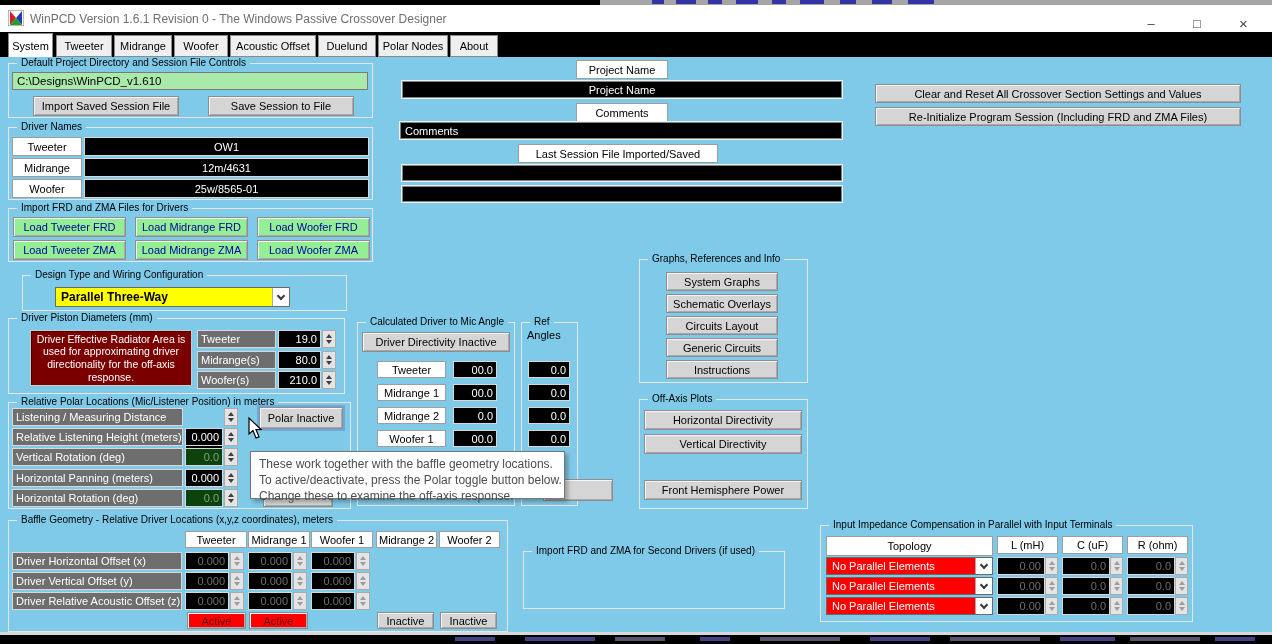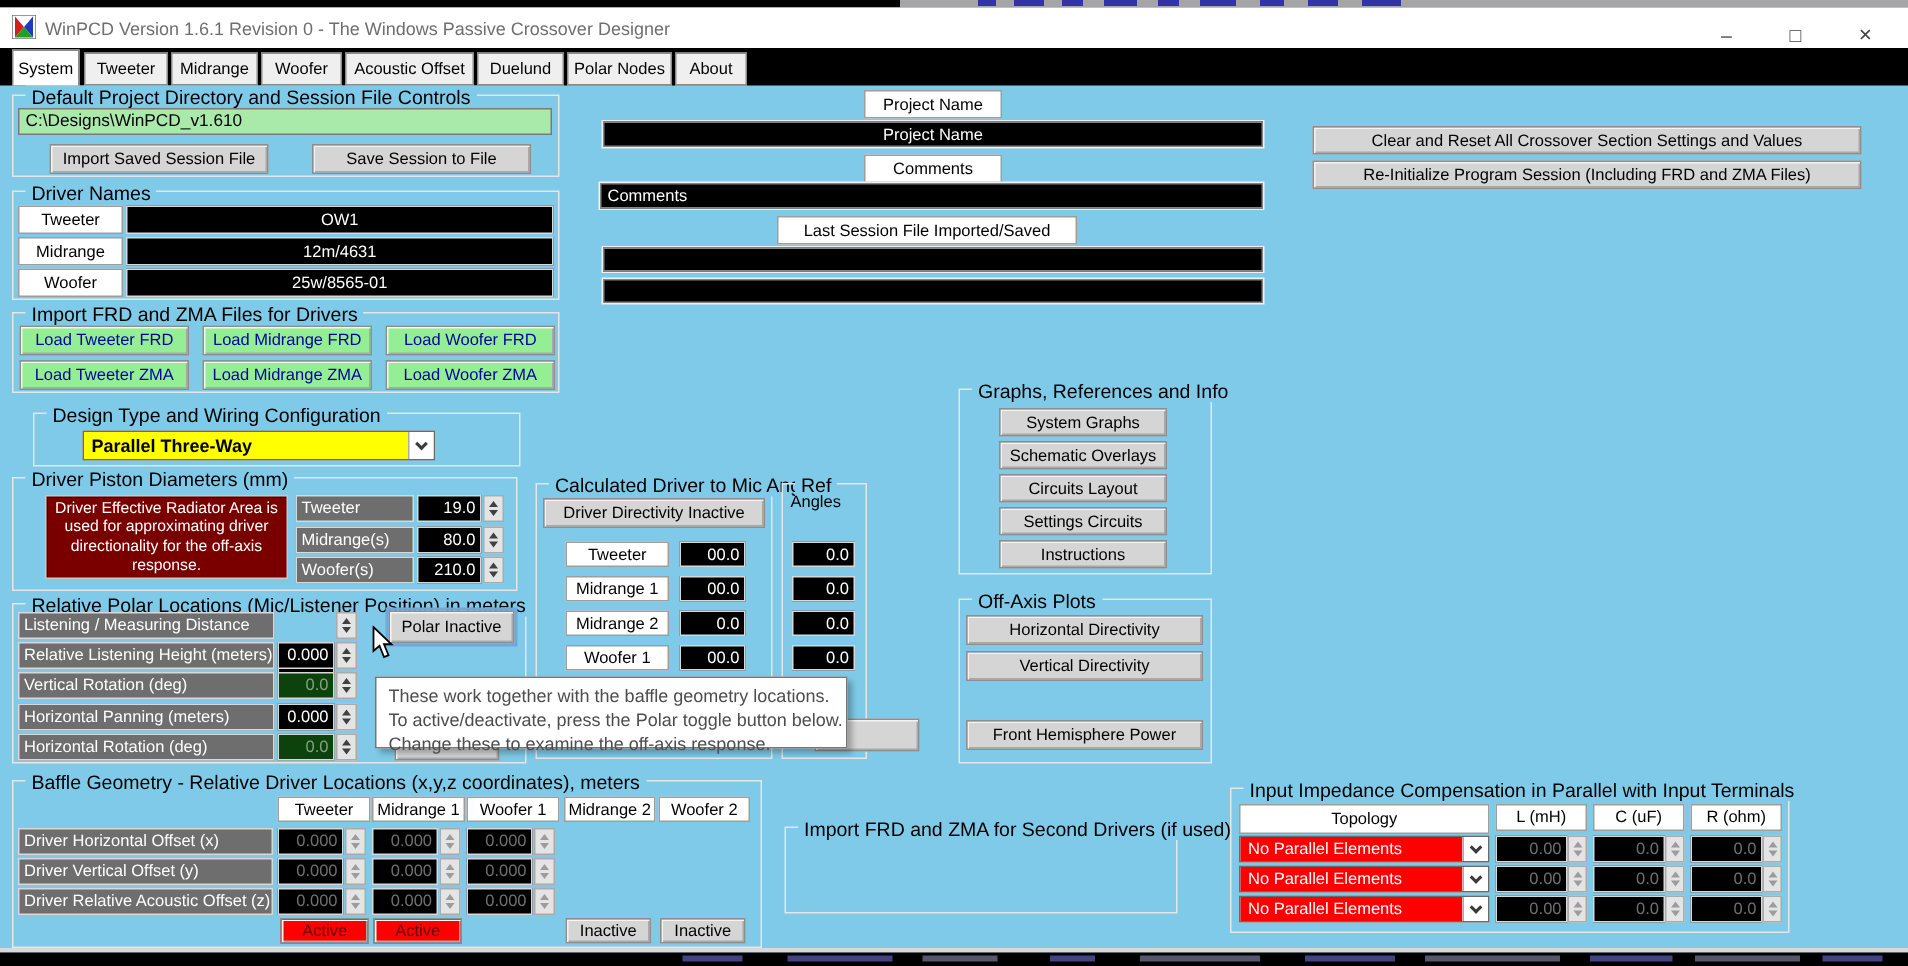--- a/index.html
+++ b/index.html
@@ -1,20 +1,20 @@
 <!DOCTYPE html>
 <html><head>
 <meta charset="utf-8">
 <style>
 *{box-sizing:border-box;margin:0;padding:0;font-family:"Liberation Sans",sans-serif;}
 html,body{width:1272px;height:644px;}
 body{position:relative;overflow:hidden;background:#7FCAE8;font-size:11px;}
 .abs{position:absolute;}
 .grp{position:absolute;border:1px solid #E6E6E6;}
-.grp>.lbl{position:absolute;top:-7px;left:8px;background:#7FCAE8;padding:0 4px;font-size:13px;color:#000;white-space:nowrap;}
+.grp>.lbl{position:absolute;top:-7px;left:8px;background:#7FCAE8;padding:0 4px;font-size:10px;color:#000;white-space:nowrap;}
 .btn{position:absolute;display:flex;align-items:center;justify-content:center;font-size:11px;color:#000;background:#D5D5D5;border:1px solid #8E8E8E;box-shadow:inset 1px 1px 0 #F4F4F4,inset -1px -1px 0 #A9A9A9;white-space:nowrap;cursor:default;}
 .btn.green{background:#94EE94;color:#0000A0;}
 .btn.red{background:#FF0000;color:#5E0000;}
 .cellw{position:absolute;display:flex;align-items:center;justify-content:center;background:#FFF;border:1px solid #9E9E9E;font-size:11px;white-space:nowrap;}
 .cellg{position:absolute;display:flex;align-items:center;background:#6E6E6E;color:#FFF;border:1px solid #D8D8D8;font-size:11px;padding-left:3px;white-space:nowrap;overflow:hidden;}
 .val{position:absolute;display:flex;align-items:center;justify-content:flex-end;background:#000;color:#FFF;border:1px solid #D8D8D8;font-size:11px;padding-right:3px;}
 .val.ctr{justify-content:center;padding-right:0;}
 .val.dim{color:#6F6F6F;}
 .val.grn{background:#0D420D;color:#7FA37F;}
 .spin{position:absolute;background:#E4E4E4;border:1px solid #ABABAB;}
@@ -238,21 +238,21 @@
 
 <div class="btn" style="left:875px;top:84px;width:366px;height:19px;">Clear and Reset All Crossover Section Settings and Values</div>
 <div class="btn" style="left:875px;top:107px;width:366px;height:19px;">Re-Initialize Program Session (Including FRD and ZMA Files)</div>
 
 <div class="grp" style="left:639px;top:259px;width:169px;height:124px;">
   <span class="lbl">Graphs, References and Info</span>
 </div>
 <div class="btn" style="left:666px;top:272px;width:112px;height:19px;">System Graphs</div>
 <div class="btn" style="left:666px;top:294px;width:112px;height:19px;">Schematic Overlays</div>
 <div class="btn" style="left:666px;top:316px;width:112px;height:19px;">Circuits Layout</div>
-<div class="btn" style="left:666px;top:338px;width:112px;height:19px;">Settings Circuits</div>
+<div class="btn" style="left:666px;top:338px;width:112px;height:19px;">Generic Circuits</div>
 <div class="btn" style="left:666px;top:360px;width:112px;height:19px;">Instructions</div>
 
 <div class="grp" style="left:639px;top:399px;width:169px;height:110px;">
   <span class="lbl">Off-Axis Plots</span>
 </div>
 <div class="btn" style="left:644px;top:410px;width:158px;height:20px;">Horizontal Directivity</div>
 <div class="btn" style="left:644px;top:434px;width:158px;height:20px;">Vertical Directivity</div>
 <div class="btn" style="left:644px;top:480px;width:158px;height:20px;">Front Hemisphere Power</div>
 
 <div class="grp" style="left:820px;top:525px;width:373px;height:97px;">

